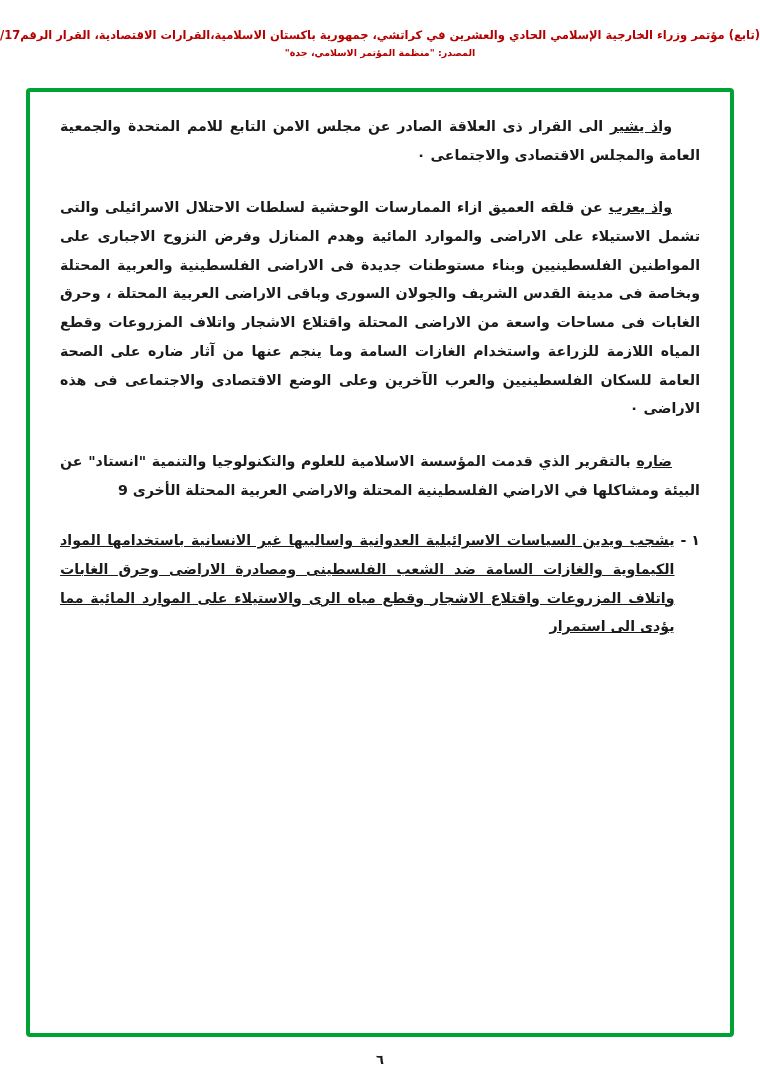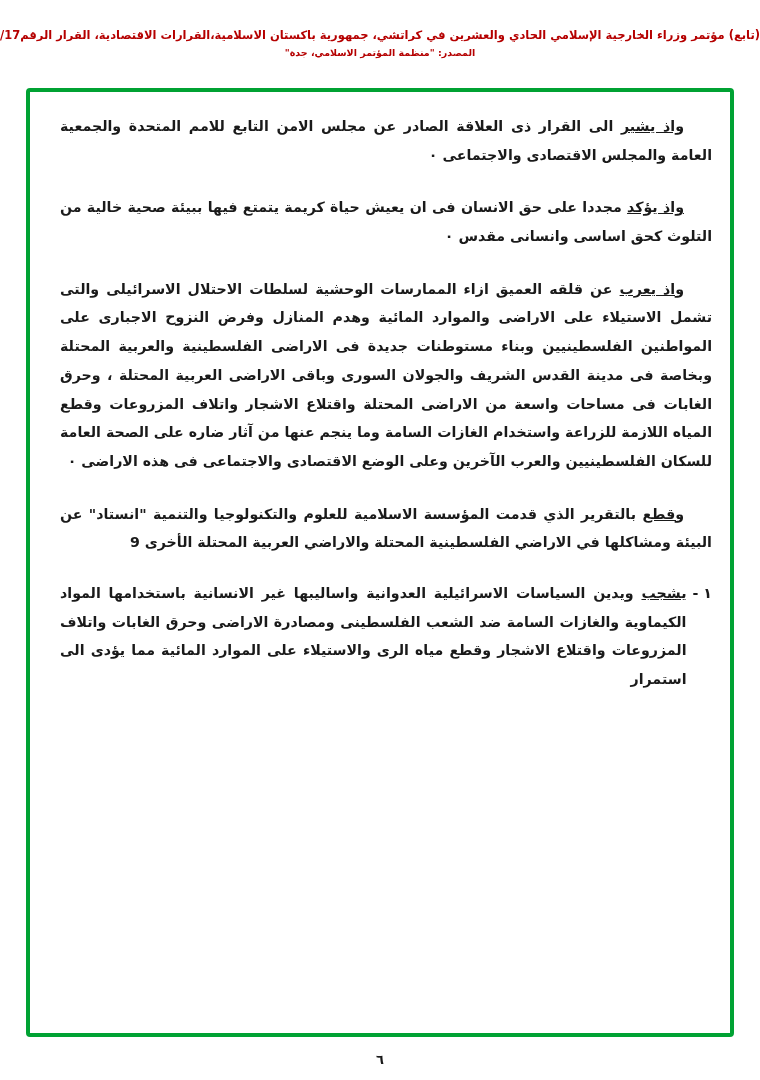--- a/index.html
+++ b/index.html
@@ -54,21 +54,21 @@
     border-radius: 4px;
     box-sizing: border-box;
     background: #ffffff;
   }
 
   
   .body-text {
     position: absolute;
     top: 20px;
     left: 30px;
-    right: 18px;
+    right: 30px;
     direction: rtl;
     text-align: justify;
     text-align-last: right;
     color: #1a1a1a;
     font-family: "DejaVu Sans", sans-serif;
     font-weight: bold;
     font-size: 14.2px;
     line-height: 2.02;
     letter-spacing: 0.6px;
   }
@@ -97,20 +97,21 @@
   }
   .numbered .num {
     flex: 0 0 auto;
     white-space: nowrap;
     padding-top: 0;
   }
   .numbered .ntext {
     flex: 1 1 auto;
     text-align: justify;
     text-align-last: right;
+    text-decoration: underline;
   }
 
   
   .page-number {
     position: absolute;
     left: 0;
     right: 0;
     top: 1052px;
     text-align: center;
     font-family: "DejaVu Sans", sans-serif;
@@ -127,25 +128,24 @@
   <div class="doc-header">
     <div class="h-line1">(تابع) مؤتمر وزراء الخارجية الإسلامي الحادي والعشرين في كراتشي، جمهورية باكستان الاسلامية،القرارات الاقتصادية، القرار الرقم21/17-أق</div>
     <div class="h-line2">المصدر: "منظمة المؤتمر الاسلامي، جدة"</div>
   </div>
 
   <div class="frame">
     <div class="body-text">
 
       <p class="para"><span class="lead">واذ يشير</span><span> الى القرار ذى العلاقة الصادر عن مجلس الامن التابع للامم المتحدة والجمعية العامة والمجلس الاقتصادى والاجتماعى ٠</span></p>
 
-      <p class="para"><span class="lead">واذ يؤكد</span><span> مجددا على حق الانسان فى ان يعيش حياة كريمة يتمتع فيها ببيئة صحية خالية من التلوث كحق اساسى وانسانى مقدس ٠</span></p>
 
       <p class="para"><span class="lead">واذ يعرب</span><span> عن قلقه العميق ازاء الممارسات الوحشية لسلطات الاحتلال الاسرائيلى والتى تشمل الاستيلاء على الاراضى والموارد المائية وهدم المنازل وفرض النزوح الاجبارى على المواطنين الفلسطينيين وبناء مستوطنات جديدة فى الاراضى الفلسطينية والعربية المحتلة وبخاصة فى مدينة القدس الشريف والجولان السورى وباقى الاراضى العربية المحتلة ، وحرق الغابات فى مساحات واسعة من الاراضى المحتلة واقتلاع الاشجار واتلاف المزروعات وقطع المياه اللازمة للزراعة واستخدام الغازات السامة وما ينجم عنها من آثار ضاره على الصحة العامة للسكان الفلسطينيين والعرب الآخرين وعلى الوضع الاقتصادى والاجتماعى فى هذه الاراضى ٠</span></p>
 
-      <p class="para tight"><span class="lead">وقطع</span><span> بالتقرير الذي قدمت المؤسسة الاسلامية للعلوم والتكنولوجيا والتنمية "انستاد" عن البيئة ومشاكلها في الاراضي الفلسطينية المحتلة والاراضي العربية المحتلة الأخرى 9</span></p>
+      <p class="para tight"><span class="lead">ضاره</span><span> بالتقرير الذي قدمت المؤسسة الاسلامية للعلوم والتكنولوجيا والتنمية "انستاد" عن البيئة ومشاكلها في الاراضي الفلسطينية المحتلة والاراضي العربية المحتلة الأخرى 9</span></p>
 
       <div class="numbered para last">
         <span class="num">١ -</span>
         <span class="ntext"><span class="lead">يشجب</span><span> ويدين السياسات الاسرائيلية العدوانية واساليبها غير الانسانية باستخدامها المواد الكيماوية والغازات السامة ضد الشعب الفلسطينى ومصادرة الاراضى وحرق الغابات واتلاف المزروعات واقتلاع الاشجار وقطع مياه الرى  والاستيلاء على الموارد المائية مما يؤدى الى استمرار</span></span>
       </div>
 
     </div>
   </div>
 
   <div class="page-number">٦</div>

